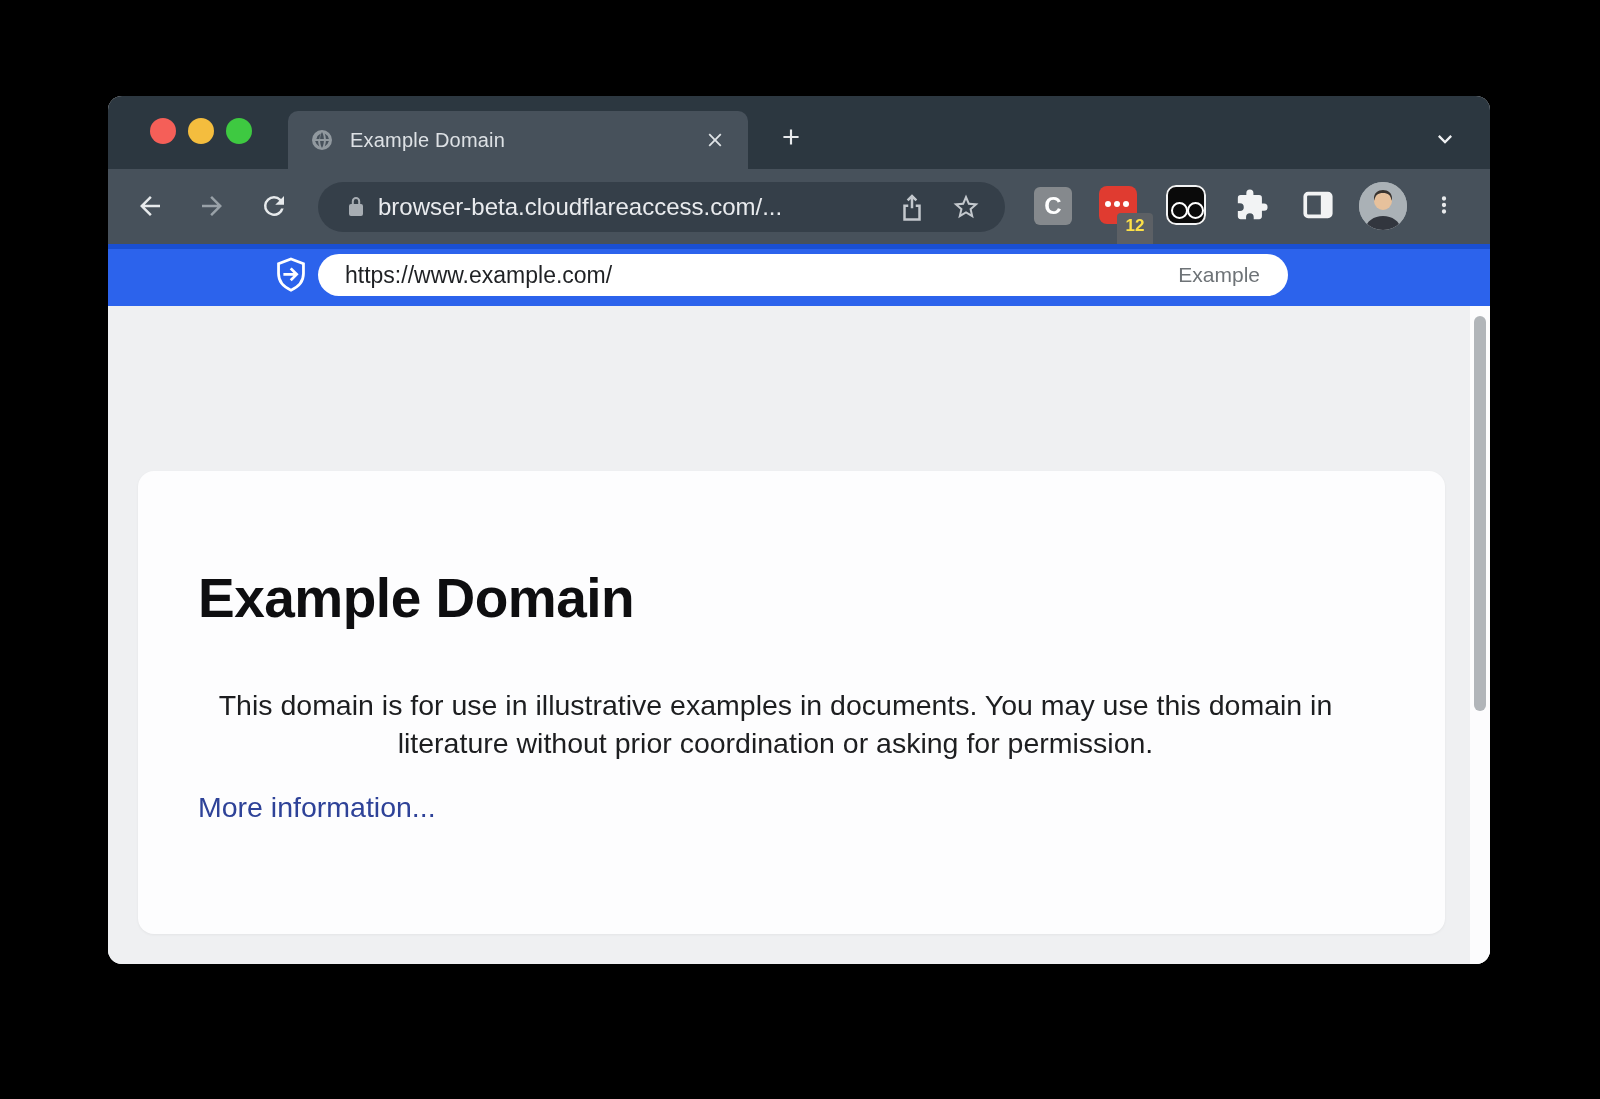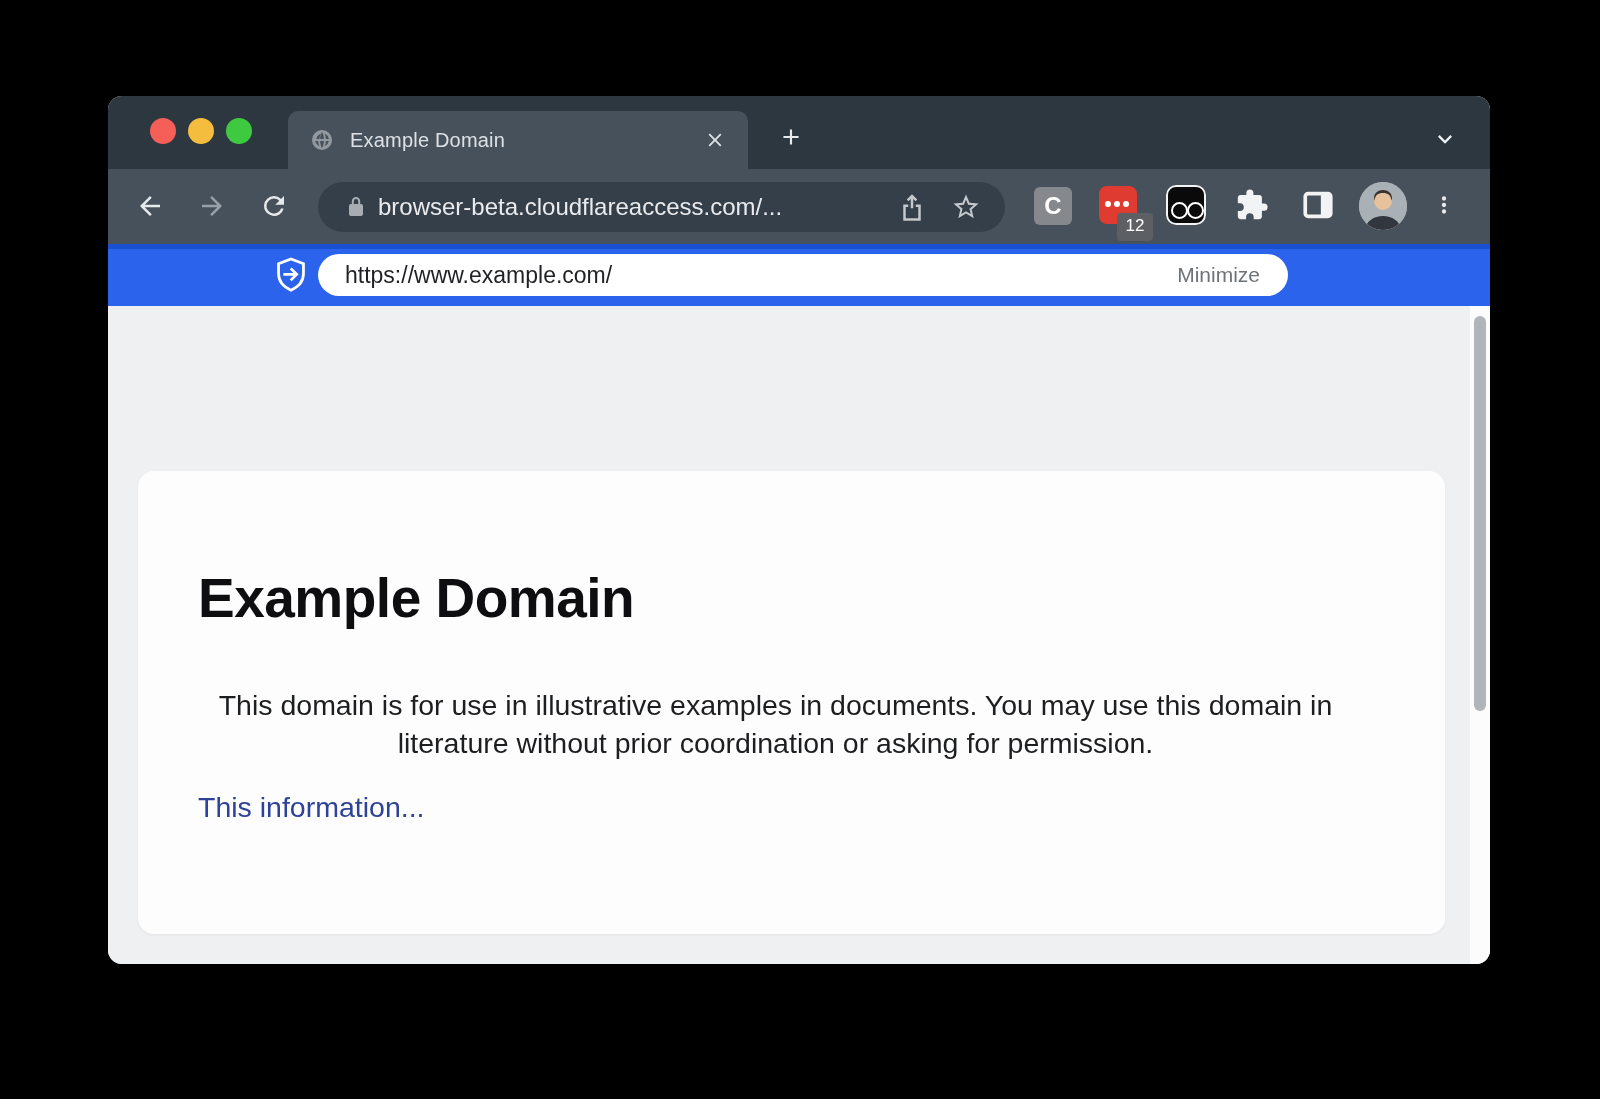--- a/index.html
+++ b/index.html
@@ -50,22 +50,22 @@
   .urlpill .star{position:absolute;right:24px;top:10px;width:30px;height:30px;cursor:pointer;}
   .ext{position:absolute;top:17px;cursor:pointer;}
   .ext-c{
     left:926px;width:38px;height:38px;border-radius:6px;background:#85898d;top:18px;
     color:#fff;font-weight:700;font-size:24px;text-align:center;line-height:38px;
   }
   .ext-red{left:991px;width:38px;height:38px;border-radius:8px;background:#e03b30;top:17px;}
   .ext-red .dots{position:absolute;left:6px;top:15px;width:26px;height:8px;display:flex;gap:3px;}
   .ext-red .dots i{width:6px;height:6px;border-radius:50%;background:#fff;}
   .ext-badge{
-    position:absolute;left:1009px;top:44px;min-width:36px;height:28px;border-radius:4px;
-    background:#5c6065;color:#ffffff;font-size:17px;text-align:center;line-height:25px;
+    position:absolute;left:1009px;top:44px;min-width:36px;height:35px;border-radius:4px;
+    background:#5c6065;color:#fde047;font-size:17px;text-align:center;line-height:25px;font-weight:bold;
   }
   .ext-glasses{left:1058px;top:16px;width:40px;height:40px;border-radius:10px;background:#0a0a0a;
     box-shadow:0 0 0 2px #f2f3f4 inset;}
   .ext-glasses i{position:absolute;bottom:6px;width:13px;height:13px;border:2.5px solid #fff;border-radius:50%;}
   .ext-glasses i.l{left:5px;} .ext-glasses i.r{left:21px;}
   .ext-puzzle{left:1127px;top:19px;width:34px;height:34px;}
   .ext-panel{left:1193px;top:19px;width:34px;height:34px;}
   .avatar{
     position:absolute;left:1251px;top:13px;width:48px;height:48px;border-radius:50%;
     background:#a9b0b5;overflow:hidden;cursor:pointer;
@@ -230,28 +230,28 @@
   <div class="isobar">
     <span class="topline"></span>
     <span class="shield">
       <svg viewBox="0 0 24 26" width="34" height="36">
         <path d="M12 1.5l9 3.4v7.1c0 5.8-3.9 9.8-9 12-5.1-2.2-9-6.2-9-12V4.9z" fill="none" stroke="#ffffff" stroke-width="2"></path>
         <path d="M6.5 11.5h7.2l-2.6-2.6L12.5 7.5l5 5-5 5-1.4-1.4 2.6-2.6H6.5z" fill="#ffffff"></path>
       </svg>
     </span>
     <div class="isoinput">
       <span class="isourl">https://www.example.com/</span>
-      <span class="minimize">Minimize</span>
+      <span class="minimize">Example</span>
     </div>
   </div>
 
   <div class="pagearea">
     <div class="scrolltrack">
       <div class="scrollthumb"></div>
     </div>
     <div class="card">
       <h1 class="heading">Example Domain</h1>
       <p class="body-text">This domain is for use in illustrative examples in documents. You may use this domain in literature without prior coordination or asking for permission.</p>
-      <a class="more-link">This information...</a>
+      <a class="more-link">More information...</a>
     </div>
   </div>
 
 </div>
 
 </body></html>

